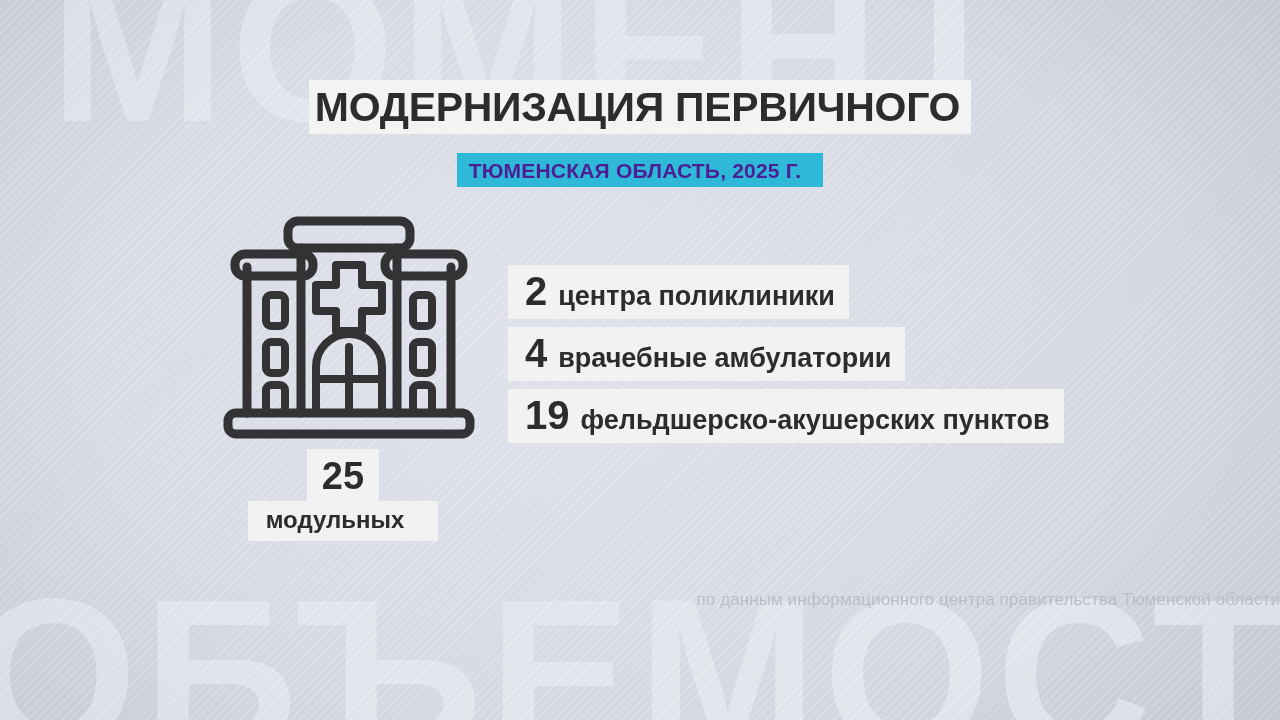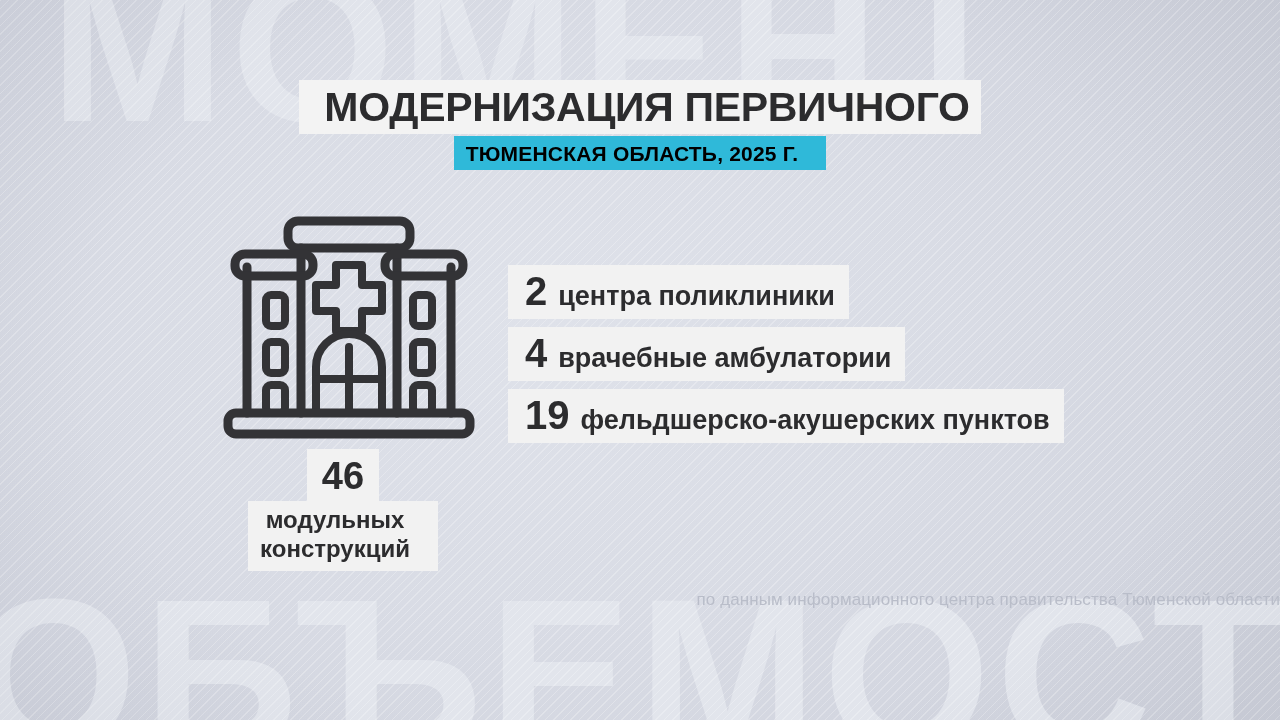--- a/index.html
+++ b/index.html
@@ -71,34 +71,34 @@
     text-align: center;
   }
   .title-line {
     display: inline-block;
     background: #f3f3f3;
     color: #2c2c2e;
     font-weight: 700;
     font-size: 41px;
     line-height: 1.0;
     letter-spacing: -0.3px;
-    padding: 7px 11px 6px 25px;
+    padding: 7px 11px 6px 6px;
     margin: 0;
   }
   .title-line.l1 { margin-bottom: 2px; }
   .subtitle {
     display: inline-block;
     background: #2fb9d9;
-    color: #000000;
+    color: #4c1d95;
     font-weight: 700;
     font-size: 21px;
     letter-spacing: 0.2px;
     line-height: 1;
-    padding: 7px 28px 6px 12px;
-    margin-top: 0;
+    padding: 7px 22px 6px 12px;
+    margin-top: 17px;
   }
 
   
   .icon-wrap {
     position: absolute;
     left: 218px;
     top: 207px;
     width: 262px;
     height: 235px;
   }
@@ -237,22 +237,21 @@
       <span class="stat-num">4</span>
       <span class="stat-label">врачебные амбулатории</span>
     </div>
     <div class="stat-row">
       <span class="stat-num">19</span>
       <span class="stat-label">фельдшерско-акушерских пунктов</span>
     </div>
   </div>
 
   <div class="modular">
-    <span class="modular-num">46</span>
+    <span class="modular-num">25</span>
     <span class="modular-text">
       <span>модульных</span><br>
-      <span>конструкций</span>
     </span>
   </div>
 
   <div class="source">по данным информационного центра правительства Тюменской области</div>
 
 </div>
 
 </body></html>

